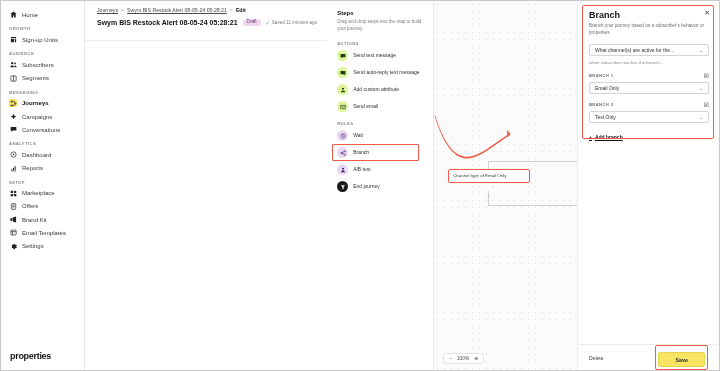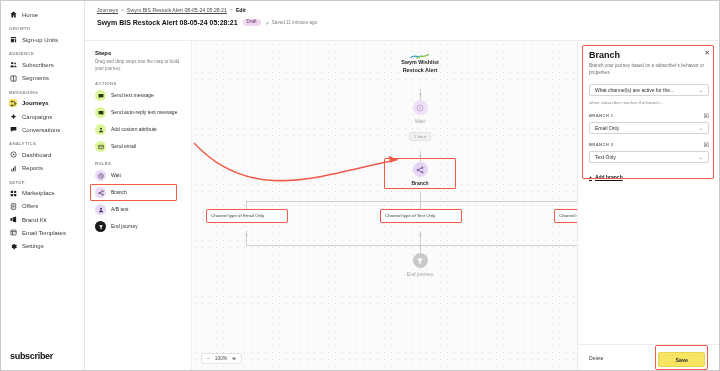--- a/index.html
+++ b/index.html
@@ -50,21 +50,21 @@
   .nav-item svg { width: 7px; height: 7px; display: block; }
   .brand {
     padding: 6px 0 9px 9px;
     font-size: 9px; font-weight: bold; letter-spacing: -.3px;
     color: #111;
   }
   .brand sup { font-size: 4px; vertical-align: super; font-weight: normal; }
 
   
   .main {
-    flex: 1; display: flex; flex-direction: column;
+    flex: 1; display: flex; flex-direction: row;
     min-width: 0; position: relative;
   }
   .topbar {
     height: 40px; flex: 0 0 40px;
     border-bottom: 1px solid #ececec;
     padding: 6px 10px 0 12px;
     background: #fff;
   }
   .breadcrumb {
     font-size: 5.2px; color: #4a4a4a;
@@ -384,21 +384,21 @@
         <span class="ico">
           <svg viewBox="0 0 16 16" fill="currentColor">
               <path d="M8 5.2A2.8 2.8 0 1 0 8 10.8 2.8 2.8 0 0 0 8 5.2zm6.4 3.6.1-.8-.1-.8 1.3-1-1.3-2.3-1.6.5a5.7 5.7 0 0 0-1.4-.8l-.3-1.6H8.2l-.3 1.6c-.5.2-1 .5-1.4.8l-1.6-.5L3.6 6.2l1.3 1-.1.8.1.8-1.3 1 1.3 2.3 1.6-.5c.4.3.9.6 1.4.8l.3 1.6h2.9l.3-1.6c.5-.2 1-.5 1.4-.8l1.6.5 1.3-2.3z"></path>
             </svg>
         </span>
         <span>Settings</span>
       </div>
     </div>
 
     <div class="brand">
-      <span>subscriber</span><sup>·</sup>
+      <span>properties</span><sup>·</sup>
     </div>
   </nav>
 
   <div class="main">
 
     <div class="topbar">
       <div class="breadcrumb">
         <a>Journeys</a>
         <span class="sep">&gt;</span>
         <a>Swym BIS Restock Alert 08-05-24 05:28:21</a>

